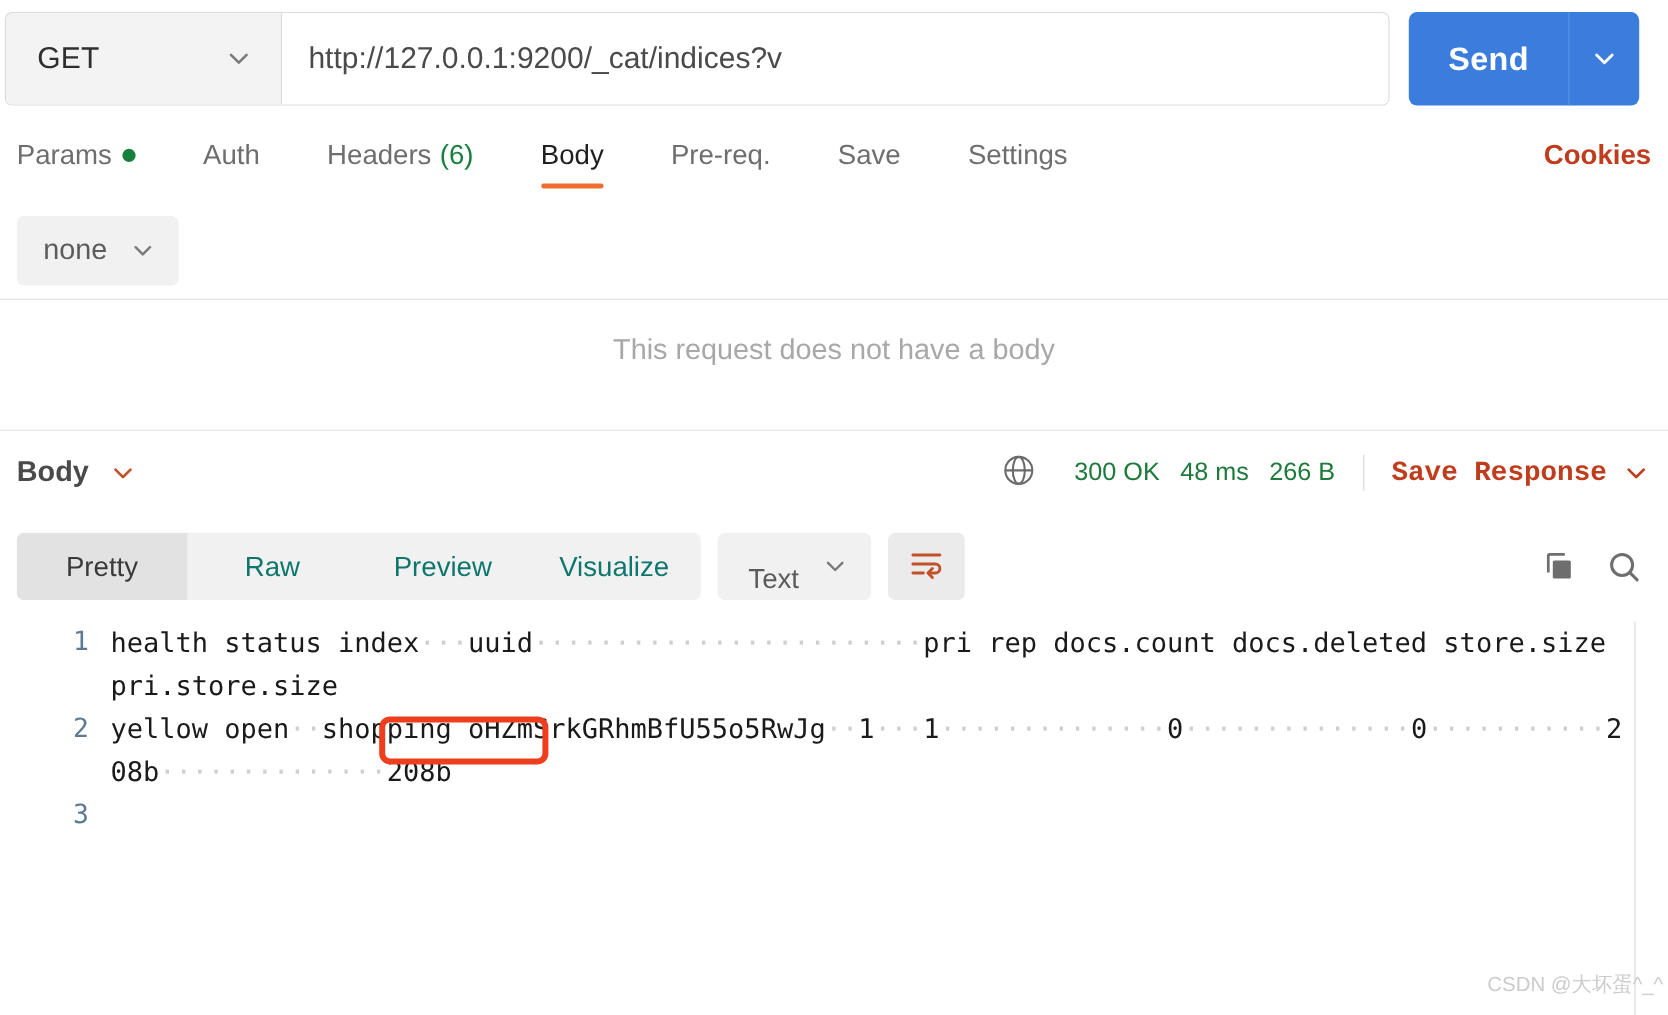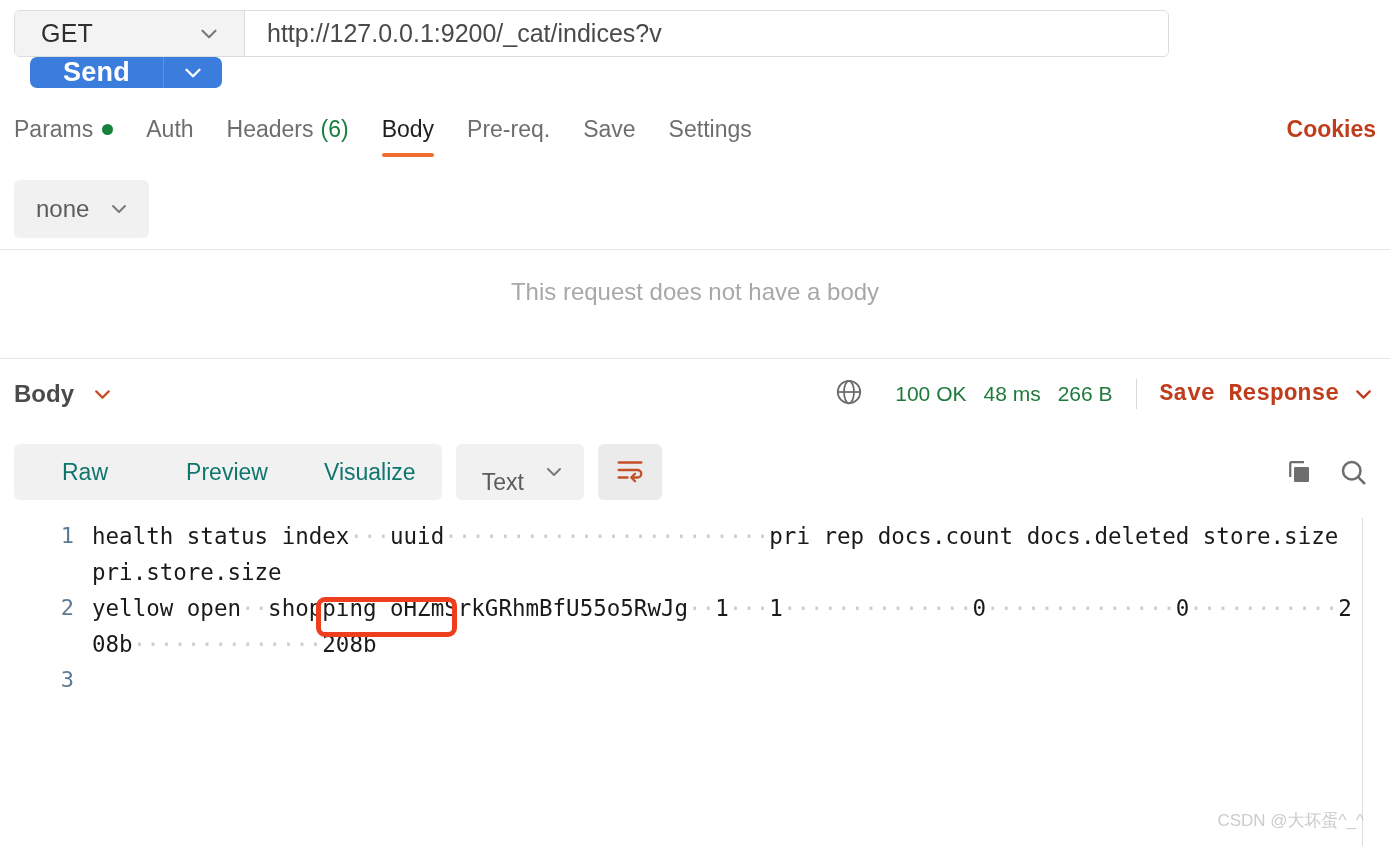--- a/index.html
+++ b/index.html
@@ -12,27 +12,26 @@
     background: #ffffff;
     font-family: "Liberation Sans", sans-serif;
     color: #2b2b2b;
     overflow: hidden;
     position: relative;
   }
 
   
   .url-row {
     position: absolute;
-    left: 14px;
+    left: 4px;
     top: 10px;
     width: 1362px;
     height: 78px;
     display: flex;
     align-items: stretch;
-    flex-direction: column;
   }
   .method-url {
     display: flex;
     flex: 1 1 auto;
     border: 1px solid #dcdcdc;
     border-radius: 6px;
     overflow: hidden;
     background: #fff;
     max-width: 1155px;
     box-sizing: border-box;
@@ -93,20 +92,21 @@
 
   
   .req-tabs {
     position: absolute;
     left: 14px;
     top: 116px;
     right: 14px;
     height: 48px;
     display: flex;
     align-items: flex-start;
+    gap: 23px;
   }
   .req-tab {
     display: flex;
     align-items: center;
     font-size: 23px;
     color: #6e6e6e;
     margin-right: 33px;
     padding-bottom: 14px;
     position: relative;
     cursor: pointer;
@@ -342,21 +342,21 @@
     width: 141px;
     height: 40px;
     border: 5px solid #ee3e1d;
     border-radius: 9px;
     box-sizing: border-box;
     pointer-events: none;
   }
 
   .watermark {
     position: absolute;
-    right: 26px;
+    right: 4px;
     bottom: 14px;
     font-size: 17px;
     color: #cccccc;
     font-family: "Liberation Sans", sans-serif;
     white-space: nowrap;
   }
   .caret-svg { display: block; }
 </style>
 </head>
 <body>
@@ -439,37 +439,38 @@
     </span>
   </div>
   <div class="resp-meta">
     <span>
       <svg width="30" height="30" viewBox="0 0 24 24" fill="none" stroke="#6b6b6b" stroke-width="1.4">
           <circle cx="12" cy="12" r="9"></circle>
           <ellipse cx="12" cy="12" rx="4" ry="9"></ellipse>
           <line x1="3" y1="12" x2="21" y2="12"></line>
         </svg>
     </span>
-    <span class="meta-green" style="margin-left:14px;">100 OK</span>
+    <span class="meta-green" style="margin-left:14px;">300 OK</span>
     <span class="meta-green">48 ms</span>
     <span class="meta-green">266 B</span>
     <span class="meta-sep"></span>
     <span class="save-resp">
       <span>Save Response</span>
       <span style="margin-left:12px;">
         <svg class="caret-svg" width="25" height="25" viewBox="0 0 24 24" fill="none" stroke="#bf3c1c" stroke-width="2.2" stroke-linecap="round" stroke-linejoin="round">
             <polyline points="6 9 12 15 18 9"></polyline>
           </svg>
       </span>
     </span>
   </div>
 </div>
 
 <div class="resp-tabs-row">
   <div class="seg">
+    <div class="seg-item active">Pretty</div>
     <div class="seg-item">Raw</div>
     <div class="seg-item">Preview</div>
     <div class="seg-item">Visualize</div>
   </div>
   <div class="fmt-select">
     <span class="lbl">Text</span>
     <span>
       <svg class="caret-svg" width="24" height="24" viewBox="0 0 24 24" fill="none" stroke="#7a7a7a" stroke-width="2" stroke-linecap="round" stroke-linejoin="round">
           <polyline points="6 9 12 15 18 9"></polyline>
         </svg>

